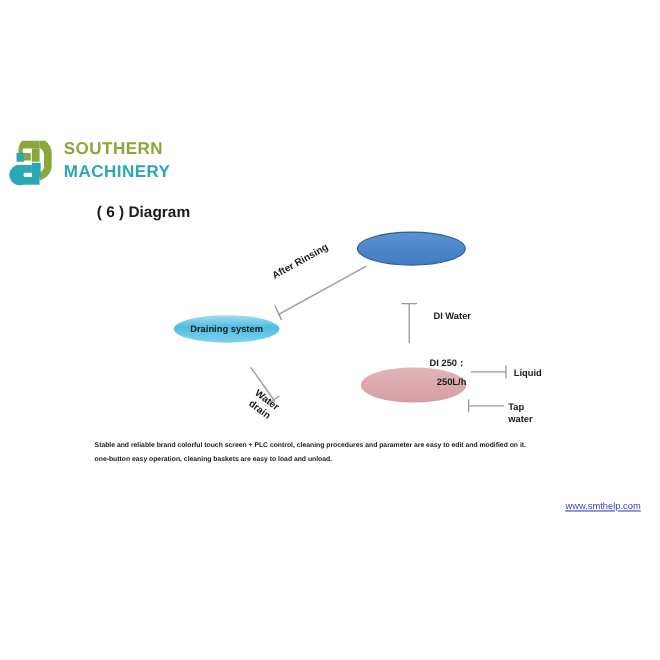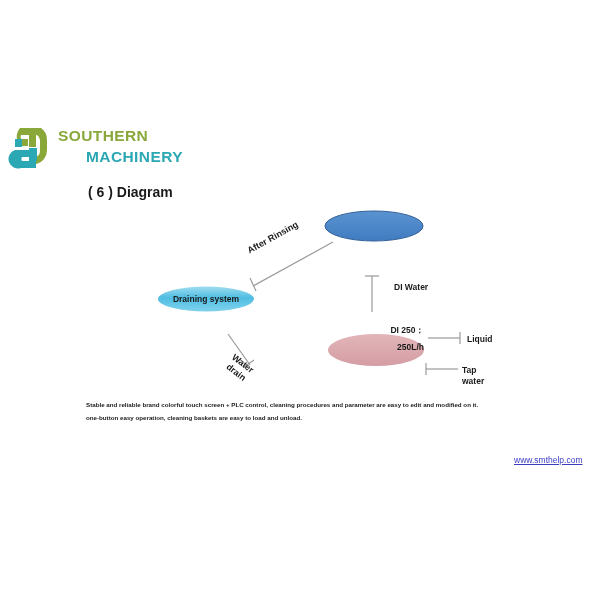--- a/index.html
+++ b/index.html
@@ -44,21 +44,21 @@
     height: 46px;
   }
   .logo-line {
     font-weight: bold;
     font-size: 15.5px;
     letter-spacing: 0.4px;
     line-height: 21px;
     white-space: nowrap;
   }
   .logo-line-1 { color: #8aa83a; }
-  .logo-line-2 { color: #2ba8b4; margin-left: 28px; }
+  .logo-line-2 { color: #2ba8b4; }
 
   
   .section-heading {
     position: absolute;
     font-weight: bold;
     font-size: 14px;
     color: #1a1a1a;
     white-space: nowrap;
   }
   #heading-diagram { left: 88px; top: 184px; }

